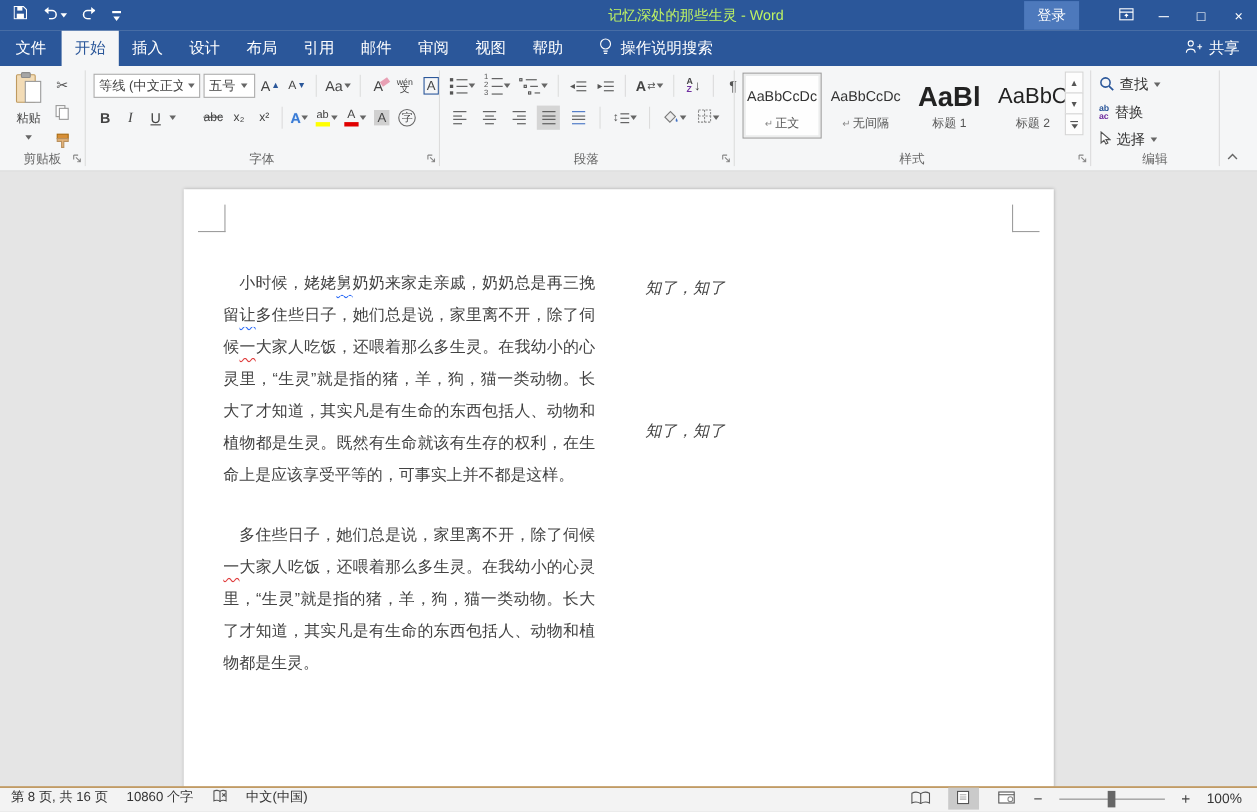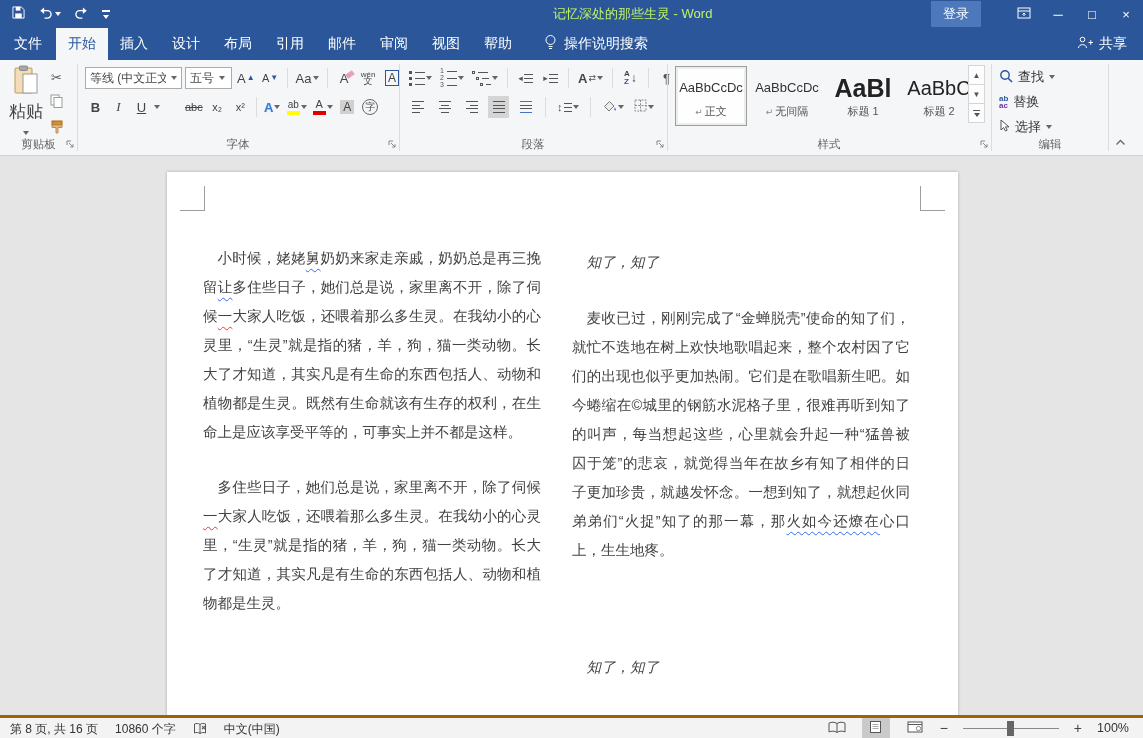--- a/index.html
+++ b/index.html
@@ -33,21 +33,21 @@
 .rsep{position:absolute;top:4px;height:87px;width:1px;background:#dcdcdc;}
 .group{position:absolute;top:0;height:95px;}
 .group-label{position:absolute;bottom:3px;left:0;right:0;text-align:center;font-size:11.5px;color:#666;margin-top:48px;}
 .launcher{position:absolute;right:3px;bottom:4px;}
 .g-clip{left:0;width:77px;}
 .g-font{left:77px;width:322px;}
 .g-para{left:399px;width:268px;}
 .g-styles{left:667px;width:324px;}
 .g-edit{left:991px;width:118px;}
 .paste{position:absolute;left:6px;top:5px;width:40px;text-align:center;}
-.paste .plabel{font-size:17px;margin-top:2px;}
+.paste .plabel{font-size:11px;margin-top:2px;}
 .paste .caret{margin-top:3px;}
 .mini{position:absolute;left:50px;top:10px;display:flex;flex-direction:column;gap:9px;align-items:center;}
 .frow1{position:absolute;left:8px;top:7px;display:flex;align-items:center;gap:3px;height:22px;}
 .frow2{position:absolute;left:8px;top:34px;display:flex;align-items:center;gap:2px;height:26px;}
 .combo{background:#fff;border:1px solid #ababab;height:22px;display:flex;align-items:center;padding:0 4px;font-size:12px;color:#444;gap:5px;white-space:nowrap;}
 .combo .val{overflow:hidden;}
 .rbtn{display:flex;align-items:center;justify-content:center;min-width:21px;height:22px;padding:0 2px;gap:1px;color:#444;position:relative;}
 .rbtn.sel{background:#d5d5d5;}
 .isep{width:1px;height:20px;background:#dcdcdc;margin:0 3px;}
 .supb{color:#2b579a;font-size:8px;line-height:8px;}
@@ -106,21 +106,21 @@
 .doc-col{position:absolute;top:60px;width:338px;padding-top:12px;font-size:14.5px;line-height:29px;color:#424242;}
 .doc-col.left{left:36px;}
 .doc-col.right{left:405px;}
 .doc-title{font-size:21px;font-weight:bold;color:#3b3b3b;line-height:32px;margin:0 0 36px 45px;}
 .doc-heading{margin:4px 0 27px;text-indent:1em;font-style:italic;}
 .doc-para{margin:0 0 14px;text-indent:1em;text-align:justify;}
 .wavy-red{text-decoration:underline wavy #e03e3e;text-decoration-thickness:1px;text-underline-offset:5px;text-decoration-skip-ink:none;}
 .wavy-blue{text-decoration:underline wavy #2f6df6;text-decoration-thickness:1px;text-underline-offset:5px;text-decoration-skip-ink:none;}
 
 
-.statusbar{position:absolute;left:0;right:0;bottom:0;height:23px;background:#f3f3f3;border-top:3px solid #a16207;display:flex;align-items:flex-end;justify-content:space-between;font-size:12px;color:#333;}
+.statusbar{position:absolute;left:0;right:0;bottom:0;height:23px;background:#f3f3f3;border-top:1px solid #a16207;display:flex;align-items:flex-start;justify-content:space-between;font-size:12px;color:#333;}
 .sb-left{display:flex;align-items:center;gap:17px;padding-left:10px;}
 .sb-right{display:flex;align-items:center;gap:11px;padding-right:14px;}
 .viewbtn{display:flex;align-items:center;justify-content:center;width:28px;height:20px;}
 .viewbtn.sel{background:#cacaca;}
 .zoom-track{width:96px;height:1px;background:#8a8a8a;position:relative;margin:0 4px;}
 .zoom-thumb{position:absolute;left:44px;top:-7px;width:7px;height:15px;background:#666;}
 .zmark{font-size:14px;color:#444;}
 </style>
 </head>
 <body>
@@ -540,21 +540,20 @@
     <div class="page">
       <span class="crop tl"></span>
       <span class="crop tr"></span>
       <div class="doc-col left">
           <div class="doc-para"><span>小时候，姥姥</span><span class="wavy-blue">舅</span><span>奶奶来家走亲戚，奶奶总是再三挽留</span><span class="wavy-blue">让</span><span>多住些日子，她们总是说，家里离不开，除了伺候</span><span class="wavy-red">一</span><span>大家人吃饭，还喂着那么多生灵。在我幼小的心灵里，“生灵”就是指的猪，羊，狗，猫一类动物。长大了才知道，其实凡是有生命的东西包括人、动物和植物都是生灵。既然有生命就该有生存的权利，在生命上是应该享受平等的，可事实上并不都是这样。</span></div>
           <div style="height: 12px;"></div>
           <div class="doc-para"><span>多住些日子，她们总是说，家里离不开，除了伺候</span><span class="wavy-red">一</span><span>大家人吃饭，还喂着那么多生灵。在我幼小的心灵里，“生灵”就是指的猪，羊，狗，猫一类动物。长大了才知道，其实凡是有生命的东西包括人、动物和植物都是生灵。</span></div>
         </div>
       <div class="doc-col right">
           <div class="doc-heading"><span>知了，知了</span></div>
-          <div class="doc-para"><span>麦收已过，刚刚完成了“金蝉脱壳”使命的知了们，就忙不迭地在树上欢快地歌唱起来，整个农村因了它们的出现也似乎更加热闹。它们是在歌唱新生吧。如今蜷缩在©城里的钢筋水泥格子里，很难再听到知了的叫声，每当想起这些，心里就会升起一种“猛兽被囚于笼”的悲哀，就觉得当年在故乡有知了相伴的日子更加珍贵，就越发怀念。一想到知了，就想起伙同弟弟们“火捉”知了的那一幕，那</span><span class="wavy-blue">火如今还燎在</span><span>心口上，生生地疼。</span></div>
           <div style="height: 70px;"></div>
           <div class="doc-heading"><span>知了，知了</span></div>
           <div class="doc-para"></div>
         </div>
     </div>
   </div>
 
   <div class="statusbar">
     <div class="sb-left">
       <span>第 8 页, 共 16 页</span>

